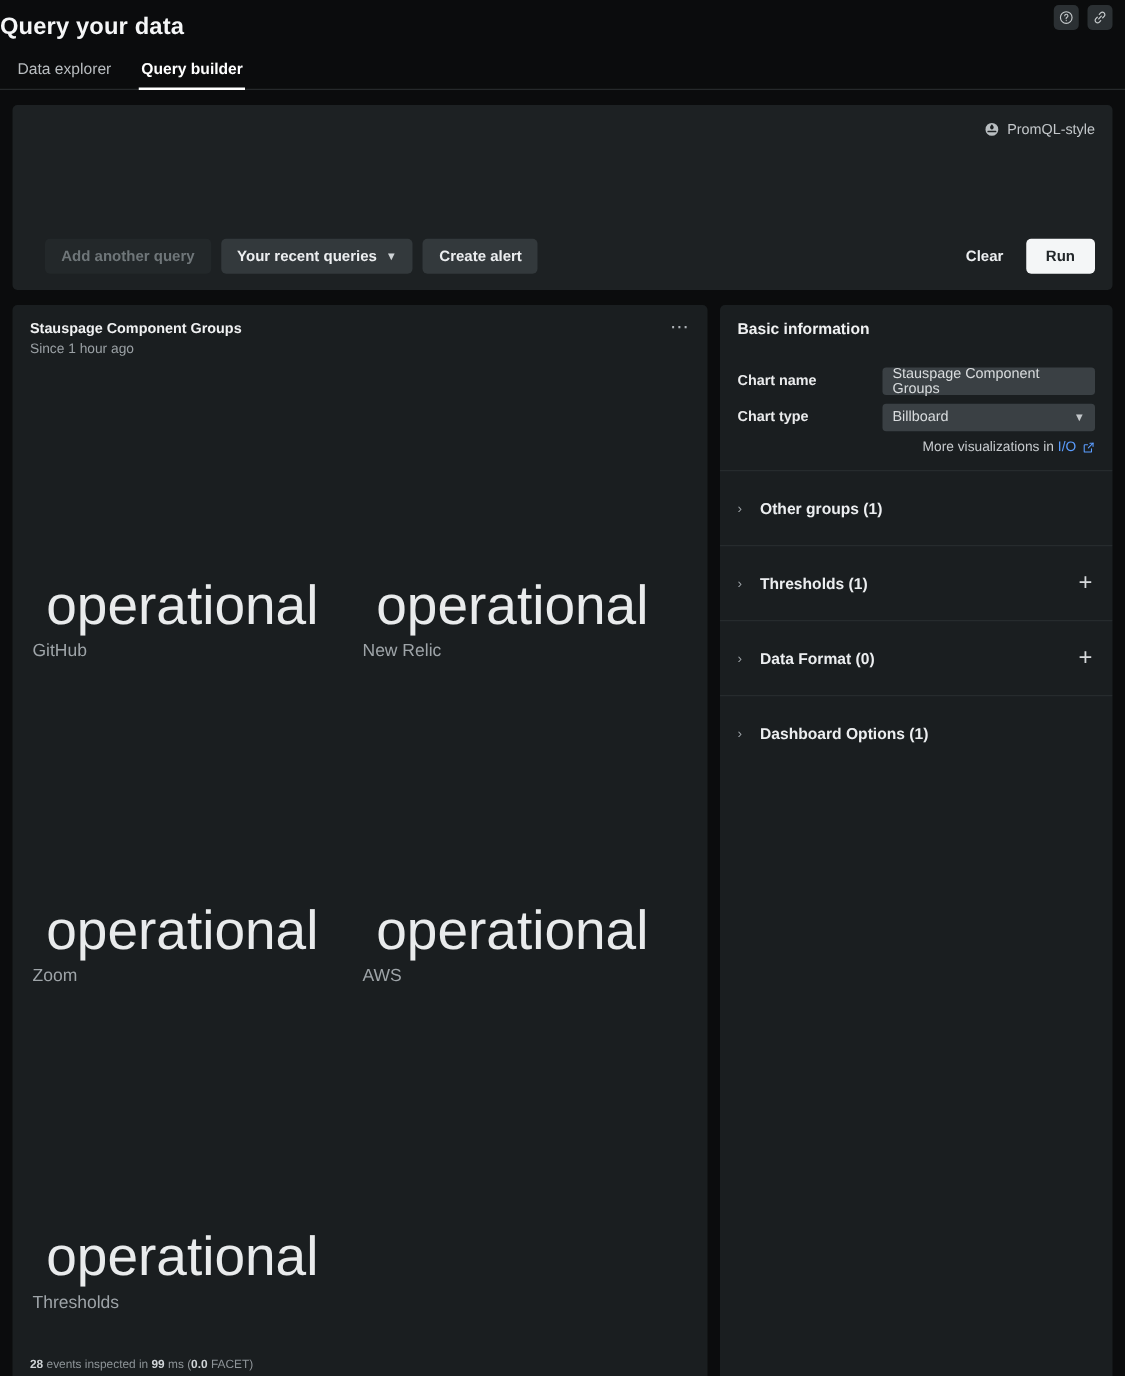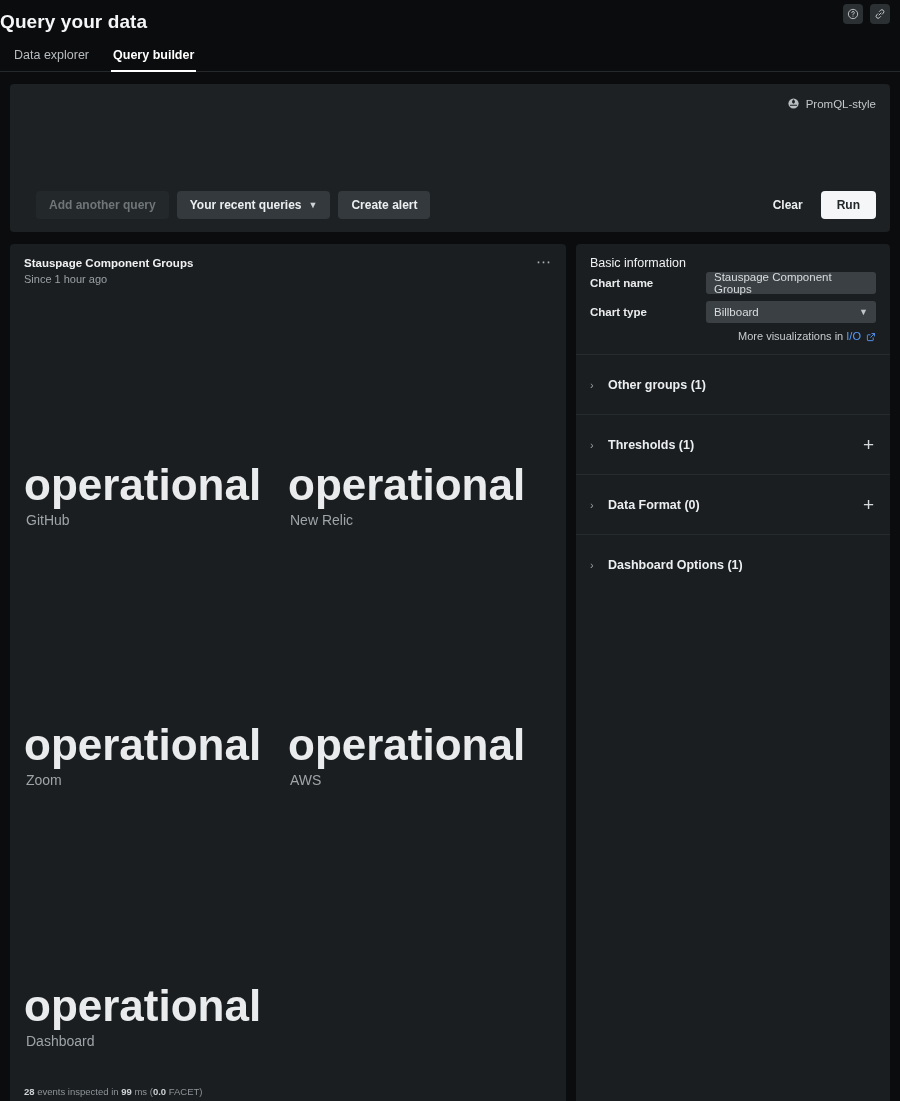--- a/index.html
+++ b/index.html
@@ -165,24 +165,24 @@
     position: absolute;
     left: 14px; right: 14px;
     top: 48px; bottom: 36px;
     display: grid;
     grid-template-columns: 1fr 1fr;
     grid-template-rows: 1fr 1fr 1fr;
   }
   .bb-cell { position: relative; }
   .bb-value {
     position: absolute;
-    left: 0;
+    left: 13px;
     bottom: 44px;
     font-size: 44px;
-    font-weight: 700;
+    font-weight: 400;
     color: #e9ebec;
     line-height: 48px;
     white-space: nowrap;
   }
   .bb-label {
     position: absolute;
     left: 2px;
     bottom: 24px;
     font-size: 14px;
     color: #9ea4a8;
@@ -204,23 +204,23 @@
   .settings-panel {
     flex: 1;
     background: #1a1e20;
     border-radius: 4px;
     padding: 12px 0 0 0;
     overflow: hidden;
   }
   .settings-basic { padding: 0 14px 12px 14px; }
   .settings-title {
     font-size: 12.5px;
-    font-weight: normal;
+    font-weight: bold;
     color: #f0f1f2;
-    margin-bottom: 2px;
+    margin-bottom: 24px;
   }
   .field-row {
     display: flex;
     align-items: center;
     margin-bottom: 7px;
   }
   .field-label {
     width: 116px;
     font-size: 11.5px;
     font-weight: bold;
@@ -355,21 +355,21 @@
       <div class="bb-cell">
         <div class="bb-value">operational</div>
         <div class="bb-label">Zoom</div>
       </div>
       <div class="bb-cell">
         <div class="bb-value">operational</div>
         <div class="bb-label">AWS</div>
       </div>
       <div class="bb-cell">
         <div class="bb-value">operational</div>
-        <div class="bb-label">Dashboard</div>
+        <div class="bb-label">Thresholds</div>
       </div>
       <div class="bb-cell"></div>
     </div>
 
     <div class="chart-footer">
       <b>28</b><span> events inspected in </span><b>99</b><span> ms (</span><b>0.0</b><span> FACET)</span>
     </div>
   </div>
 
   <div class="settings-panel">

